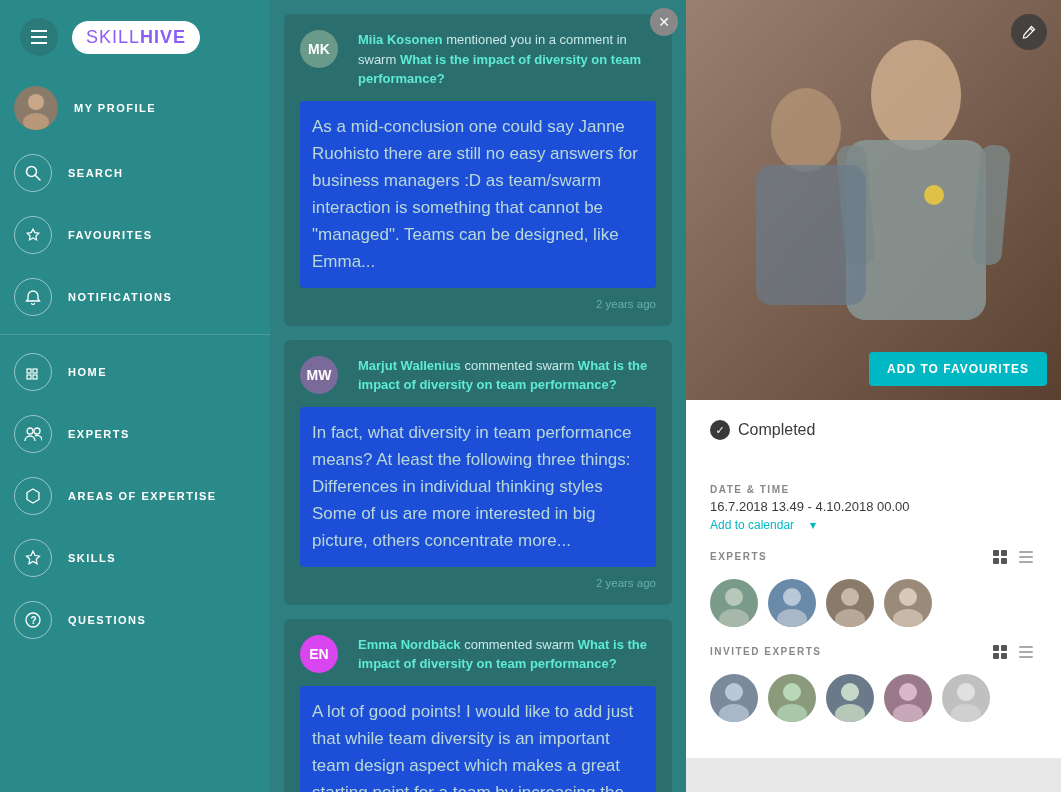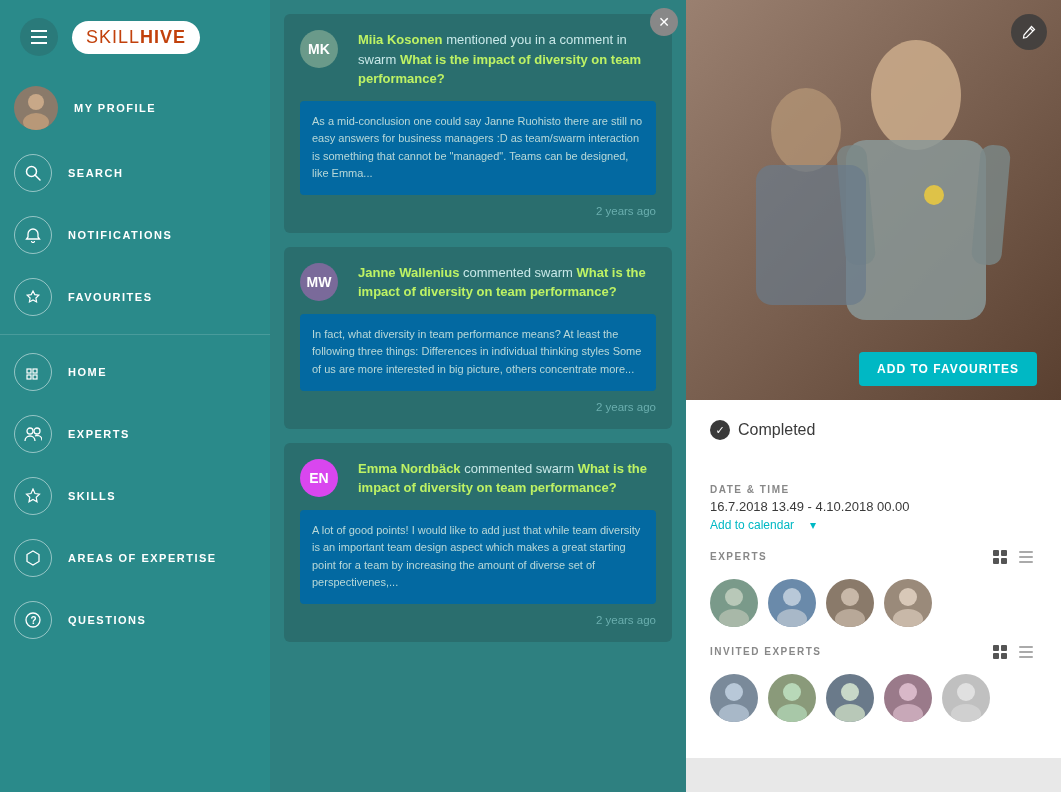--- a/index.html
+++ b/index.html
@@ -32,21 +32,21 @@
     }
     .hamburger-btn span {
       display: block; width: 16px; height: 2px; background: #fff;
     }
     .logo {
       background: white;
       border-radius: 20px;
       padding: 6px 14px;
       font-size: 18px;
       font-weight: bold;
-      color: #c2410c;
+      color: #8b5cf6;
       letter-spacing: 1px;
     }
     .logo span.light { font-weight: 300; }
     .logo span.bold { font-weight: 900; }
 
     .sidebar-profile {
       display: flex;
       align-items: center;
       padding: 10px 20px 10px 14px;
       gap: 14px;
@@ -139,29 +139,29 @@
       width: 100%; height: 100%;
       display: flex; align-items: center; justify-content: center;
       font-size: 14px; color: #fff; font-weight: bold;
     }
     .notif-text {
       font-size: 13px;
       color: #c8e8e8;
       line-height: 1.5;
     }
     .notif-text a, .notif-link {
-      color: #bef264;
+      color: #5eead4;
       font-weight: bold;
       text-decoration: none;
     }
     .notif-body {
-      background: #0369a1;
+      background: #1d4ed8;
       border-radius: 4px;
       padding: 12px;
-      font-size: 11px;
+      font-size: 17px;
       color: #b8d8d8;
       line-height: 1.6;
       margin-bottom: 10px;
     }
     .notif-time {
       text-align: right;
       font-size: 11.5px;
       color: #6aaeae;
     }
     .close-btn {
@@ -198,21 +198,21 @@
     .hero-image-bg {
       width: 100%;
       height: 100%;
       background: linear-gradient(135deg, #8a7a6a 0%, #6a5a4a 40%, #4a3a2a 100%);
       display: flex; align-items: center; justify-content: center;
     }
     
     .hero-overlay {
       position: absolute;
       bottom: 14px;
-      right: 24px;
+      right: 14px;
     }
     .add-favourites-btn {
       background: #00b8c4;
       color: white;
       border: none;
       border-radius: 4px;
       padding: 10px 18px;
       font-size: 12px;
       font-weight: bold;
       letter-spacing: 1px;
@@ -356,34 +356,34 @@
         <circle cx="6.5" cy="6.5" r="5" stroke="white" stroke-width="1.5"></circle>
         <line x1="10" y1="10" x2="15" y2="15" stroke="white" stroke-width="1.5" stroke-linecap="round"></line>
       </svg>
     </div>
     <span class="nav-label">SEARCH</span>
   </div>
 
   <div class="sidebar-nav-item">
     <div class="nav-icon">
       <svg width="16" height="16" viewBox="0 0 16 16" fill="none">
+        <path d="M8 2l1.8 3.6 4 .58-2.9 2.82.68 3.98L8 11l-3.58 1.98.68-3.98L2.2 6.18l4-.58z" stroke="white" stroke-width="1.2" fill="none"></path>
+      </svg>
+    </div>
+    <span class="nav-label">FAVOURITES</span>
+  </div>
+
+  <div class="sidebar-nav-item">
+    <div class="nav-icon">
+      <svg width="16" height="16" viewBox="0 0 16 16" fill="none">
         <path d="M8 2a5 5 0 0 0-5 5v3l-1.5 2h13L13 10V7a5 5 0 0 0-5-5z" stroke="white" stroke-width="1.3" fill="none"></path>
         <path d="M6.5 14a1.5 1.5 0 0 0 3 0" stroke="white" stroke-width="1.2" fill="none"></path>
       </svg>
     </div>
     <span class="nav-label">NOTIFICATIONS</span>
-  </div>
-
-  <div class="sidebar-nav-item">
-    <div class="nav-icon">
-      <svg width="16" height="16" viewBox="0 0 16 16" fill="none">
-        <path d="M8 2l1.8 3.6 4 .58-2.9 2.82.68 3.98L8 11l-3.58 1.98.68-3.98L2.2 6.18l4-.58z" stroke="white" stroke-width="1.2" fill="none"></path>
-      </svg>
-    </div>
-    <span class="nav-label">FAVOURITES</span>
   </div>
 
   <div class="sidebar-divider"></div>
 
   <div class="sidebar-nav-item">
     <div class="nav-icon">
       <svg width="16" height="16" viewBox="0 0 16 16" fill="none">
         <rect x="2" y="5" width="4" height="4" stroke="white" stroke-width="1.2" fill="none"></rect>
         <rect x="8" y="5" width="4" height="4" stroke="white" stroke-width="1.2" fill="none"></rect>
         <rect x="2" y="11" width="4" height="4" stroke="white" stroke-width="1.2" fill="none"></rect>
@@ -401,33 +401,33 @@
         <path d="M1 15c0-3 2.2-5 5-5s5 2 5 5" stroke="white" stroke-width="1.3" fill="none"></path>
         <path d="M11 10c1-.4 2-.6 2-.6 2.8 0 5 2 5 5" stroke="white" stroke-width="1.3" fill="none"></path>
       </svg>
     </div>
     <span class="nav-label">EXPERTS</span>
   </div>
 
   <div class="sidebar-nav-item">
     <div class="nav-icon">
       <svg width="16" height="16" viewBox="0 0 16 16" fill="none">
+        <polygon points="8,1 14,4.5 14,11.5 8,15 2,11.5 2,4.5" stroke="white" stroke-width="1.3" fill="none"></polygon>
+      </svg>
+    </div>
+    <span class="nav-label">AREAS OF EXPERTISE</span>
+  </div>
+
+  <div class="sidebar-nav-item">
+    <div class="nav-icon">
+      <svg width="16" height="16" viewBox="0 0 16 16" fill="none">
         <path d="M8 1l2 4.5 4.5.65-3.25 3.17.77 4.48L8 11.5l-4.02 2.3.77-4.48L1.5 6.15l4.5-.65z" stroke="white" stroke-width="1.2" fill="none"></path>
       </svg>
     </div>
     <span class="nav-label">SKILLS</span>
-  </div>
-
-  <div class="sidebar-nav-item">
-    <div class="nav-icon">
-      <svg width="16" height="16" viewBox="0 0 16 16" fill="none">
-        <polygon points="8,1 14,4.5 14,11.5 8,15 2,11.5 2,4.5" stroke="white" stroke-width="1.3" fill="none"></polygon>
-      </svg>
-    </div>
-    <span class="nav-label">AREAS OF EXPERTISE</span>
   </div>
 
   <div class="sidebar-nav-item">
     <div class="nav-icon">
       <svg width="16" height="16" viewBox="0 0 16 16" fill="none">
         <circle cx="8" cy="8" r="7" stroke="white" stroke-width="1.3" fill="none"></circle>
         <text x="5.5" y="12" fill="white" font-size="10" font-weight="bold">?</text>
       </svg>
     </div>
     <span class="nav-label">QUESTIONS</span>
@@ -455,21 +455,21 @@
       </div>
       <div class="notif-time">2 years ago</div>
     </div>
 
     <div class="notif-card">
       <div class="notif-header">
         <div class="notif-avatar">
           <div class="notif-avatar-inner" style="background:#7a6a9a;">MW</div>
         </div>
         <div class="notif-text">
-          <a class="notif-link">Janne Wallenius</a>
+          <a class="notif-link">Marjut Wallenius</a>
           <span> commented swarm </span>
           <a class="notif-link">What is the impact of diversity on team performance?</a>
         </div>
       </div>
       <div class="notif-body">
         In fact, what diversity in team performance means? At least the following three things: Differences in individual thinking styles Some of us are more interested in big picture, others concentrate more...
       </div>
       <div class="notif-time">2 years ago</div>
     </div>
 

